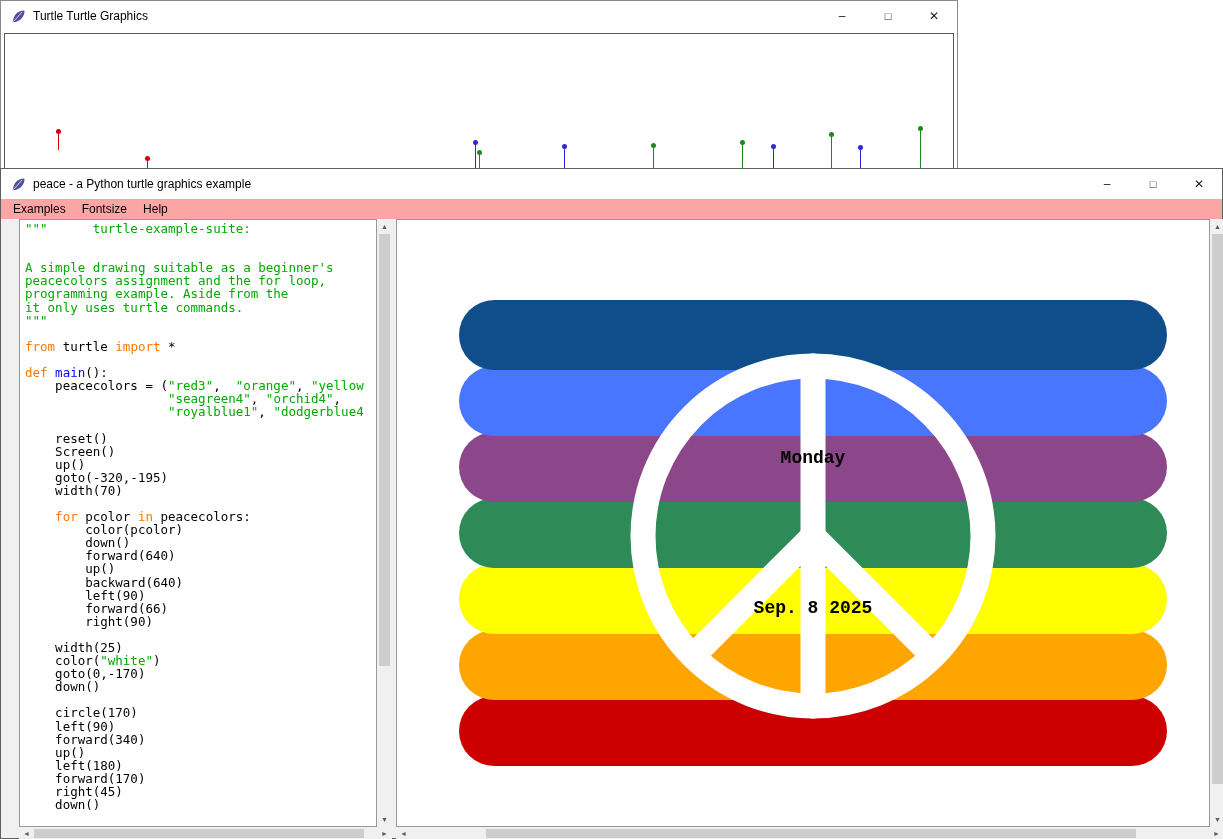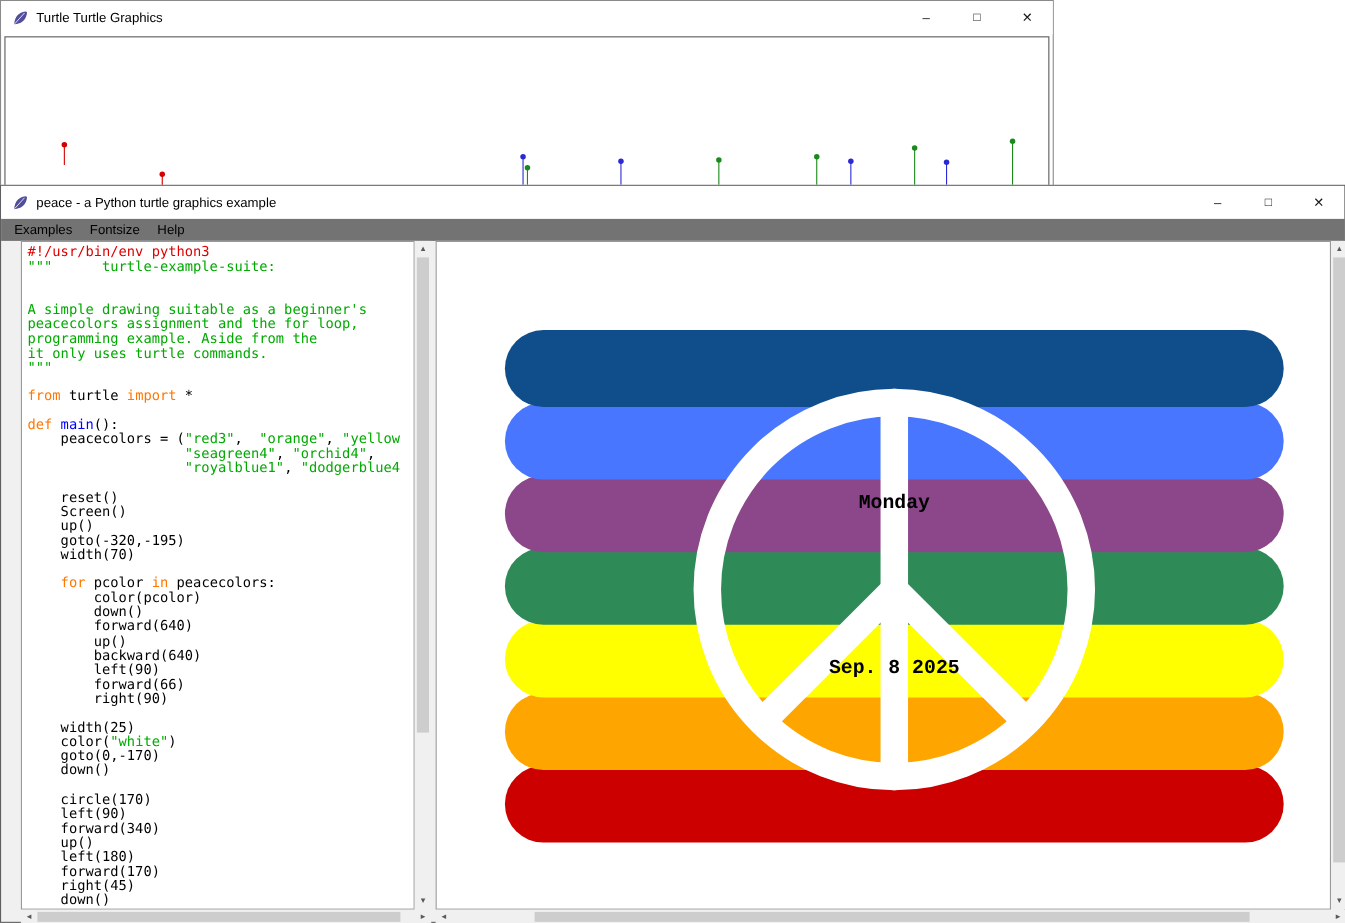--- a/index.html
+++ b/index.html
@@ -20,21 +20,21 @@
   .app-icon { width:16px; height:16px; display:flex; align-items:center; justify-content:center; }
 
   
   .back-window { left:0; top:0; width:958px; height:620px; background:#ffffff; border:1px solid #8a8a8a; }
   .back-canvas { position:absolute; left:3px; top:32px; width:950px; height:560px; background:#ffffff; border:1px solid #5a5a5a; overflow:hidden; }
   .tree-stem { position:absolute; width:1px; }
   .tree-dot  { position:absolute; width:5px; height:5px; border-radius:50%; }
 
   
   .front-window { left:0; top:168px; width:1223px; height:671px; border:1px solid #5f5f5f; background:#f0f0f0; }
-  .menubar { position:absolute; left:0; top:30px; right:0; height:20px; background:#737373; display:flex; align-items:center; padding-left:4px; font-size:12px; }
+  .menubar { position:absolute; left:0; top:30px; right:0; height:20px; background:#fca5a5; display:flex; align-items:center; padding-left:4px; font-size:12px; }
   .menu-item { padding:3px 8px; }
 
   .code-pane {
     position:absolute; left:18px; top:50px; width:358px; height:608px;
     background:#ffffff; border:1px solid #999; overflow:hidden;
     padding:2px 0 0 5px;
     font-family:"DejaVu Sans Mono", monospace; font-size:12.5px;
   }
   .code-line { height:13.1px; line-height:13.1px; white-space:pre; }
 
@@ -144,21 +144,20 @@
       </div>
     </div>
 
     <div class="menubar">
       <span class="menu-item">Examples</span>
       <span class="menu-item">Fontsize</span>
       <span class="menu-item">Help</span>
     </div>
 
     <div class="code-pane" id="code-pane">
-        <div class="code-line"><span style="color: rgb(221, 0, 0);">#!/usr/bin/env python3</span></div>
         <div class="code-line"><span style="color: rgb(0, 170, 0);">"""      turtle-example-suite:</span></div>
         <div class="code-line"></div>
         <div class="code-line"></div>
         <div class="code-line"><span style="color: rgb(0, 170, 0);">A simple drawing suitable as a beginner's</span></div>
         <div class="code-line"><span style="color: rgb(0, 170, 0);">peacecolors assignment and the for loop,</span></div>
         <div class="code-line"><span style="color: rgb(0, 170, 0);">programming example. Aside from the</span></div>
         <div class="code-line"><span style="color: rgb(0, 170, 0);">it only uses turtle commands.</span></div>
         <div class="code-line"><span style="color: rgb(0, 170, 0);">"""</span></div>
         <div class="code-line"></div>
         <div class="code-line"><span style="color: rgb(255, 119, 0);">from</span><span style="color: rgb(0, 0, 0);"> turtle </span><span style="color: rgb(255, 119, 0);">import</span><span style="color: rgb(0, 0, 0);"> *</span></div>

